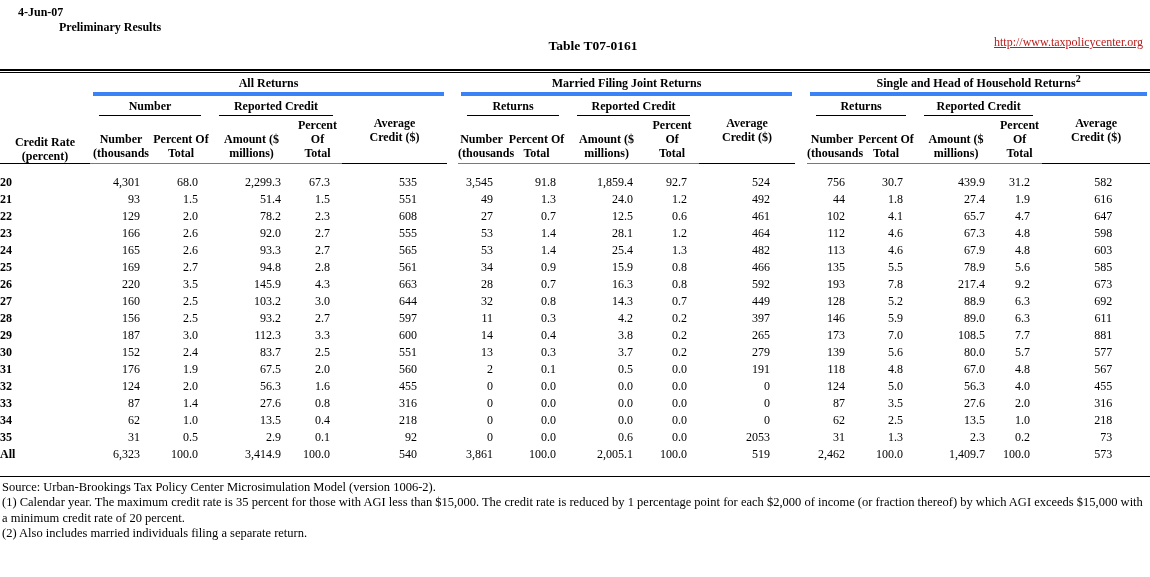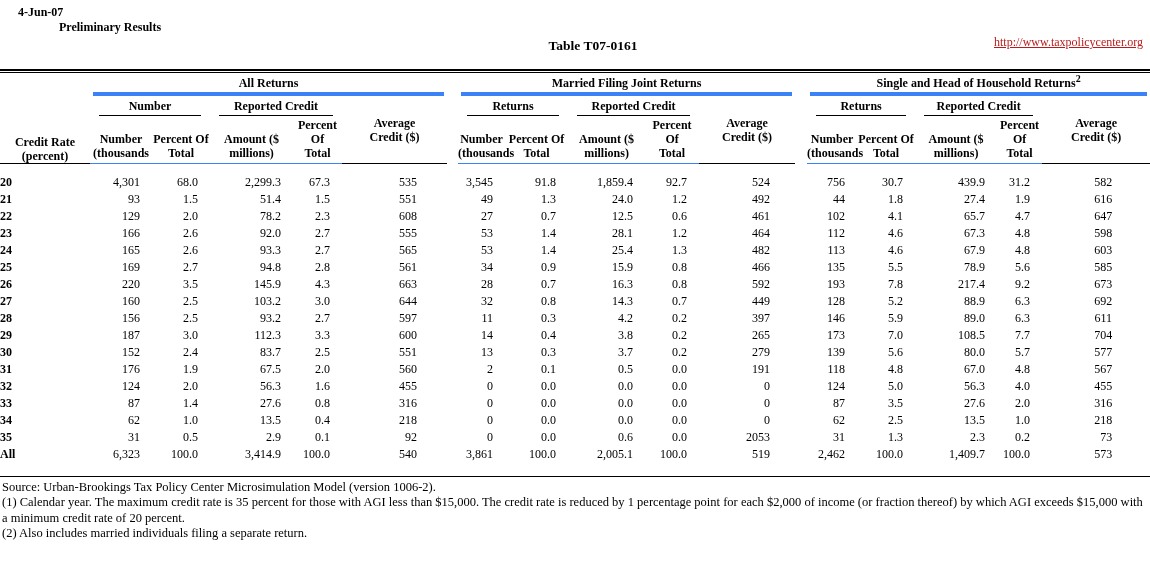--- a/index.html
+++ b/index.html
@@ -354,21 +354,21 @@
         <td class="v pr12">14</td>
         <td class="v pr12">0.4</td>
         <td class="v pr12">3.8</td>
         <td class="v pr12">0.2</td>
         <td class="v pr25">265</td>
         <td class=""></td>
         <td class="v pr12">173</td>
         <td class="v pr12">7.0</td>
         <td class="v pr12">108.5</td>
         <td class="v pr12">7.7</td>
-        <td class="v pr38">704</td>
+        <td class="v pr38">881</td>
       </tr>
       <tr>
         <td class="rate">30</td>
         <td class="v pr12">152</td>
         <td class="v pr12">2.4</td>
         <td class="v pr12">83.7</td>
         <td class="v pr12">2.5</td>
         <td class="v pr30">551</td>
         <td class=""></td>
         <td class="v pr12">13</td>

